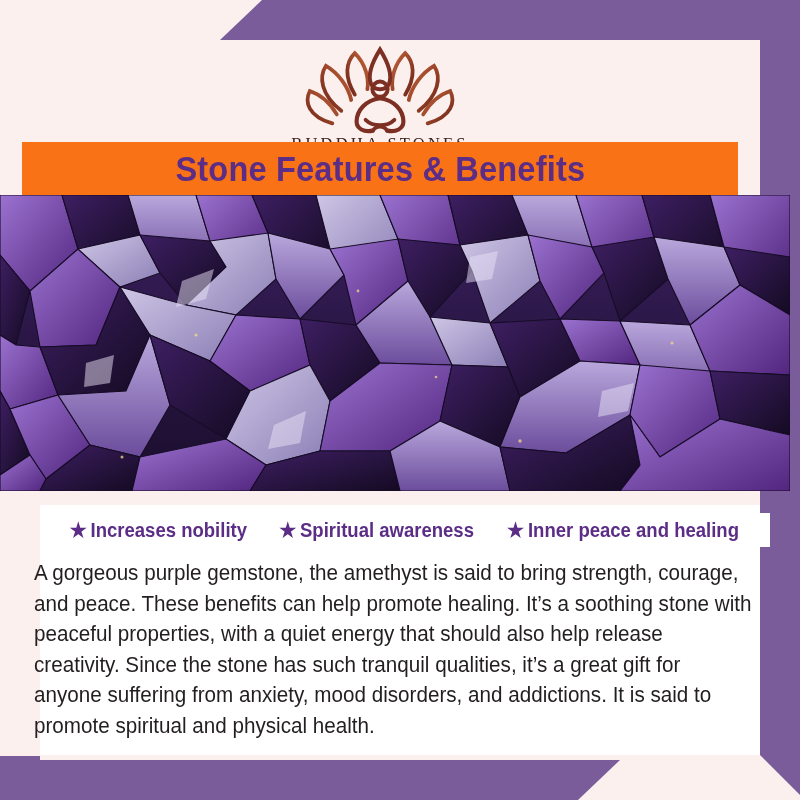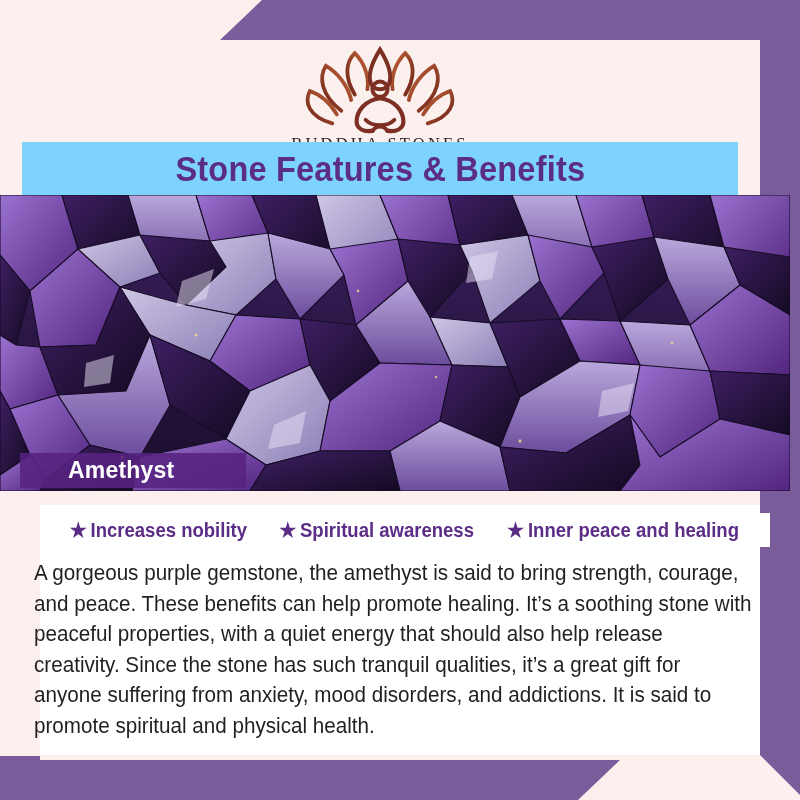--- a/index.html
+++ b/index.html
@@ -36,21 +36,21 @@
   .header{position:absolute;top:44px;left:0;width:760px;height:152px;
     background:#fbf0ee;display:flex;flex-direction:column;align-items:center;}
   .logo-wrap{margin-top:0px;width:180px;height:94px;display:flex;align-items:center;justify-content:center;}
   .brand-name{
     font-family:"Liberation Serif", serif;
     font-size:16.5px;letter-spacing:3.2px;color:#3b2220;
     margin-top:-4px;font-weight:400;
   }
   .title-bar{
     position:absolute;top:142px;left:22px;width:716px;height:53px;
-    background:#7dd3fc;display:flex;align-items:center;justify-content:center;
+    background:#f97316;display:flex;align-items:center;justify-content:center;
   }
   .title{
     font-size:35px;font-weight:700;color:#5b2d87;
     font-family:"Liberation Sans Narrow","Liberation Sans",sans-serif;
     transform:scaleX(.93);letter-spacing:.2px;white-space:nowrap;
   }
 
   
   .photo{
     position:absolute;top:195px;left:0;width:790px;height:296px;overflow:hidden;
@@ -242,23 +242,20 @@
         <circle cx="196" cy="140" r="1.6"></circle>
           <circle cx="358" cy="96" r="1.4"></circle>
         <circle cx="520" cy="246" r="1.7"></circle>
           <circle cx="672" cy="148" r="1.5"></circle>
         <circle cx="122" cy="262" r="1.5"></circle>
           <circle cx="436" cy="182" r="1.3"></circle>
       </g>
     </svg>
   </div>
 
-  <div class="stone-label">
-    <span>Amethyst</span>
-  </div>
 
   <div class="content"></div>
 
   <div class="benefits">
     <div class="benefit">
       <span class="star">★</span>
       <span>Increases nobility</span>
     </div>
     <div class="benefit">
       <span class="star">★</span>

